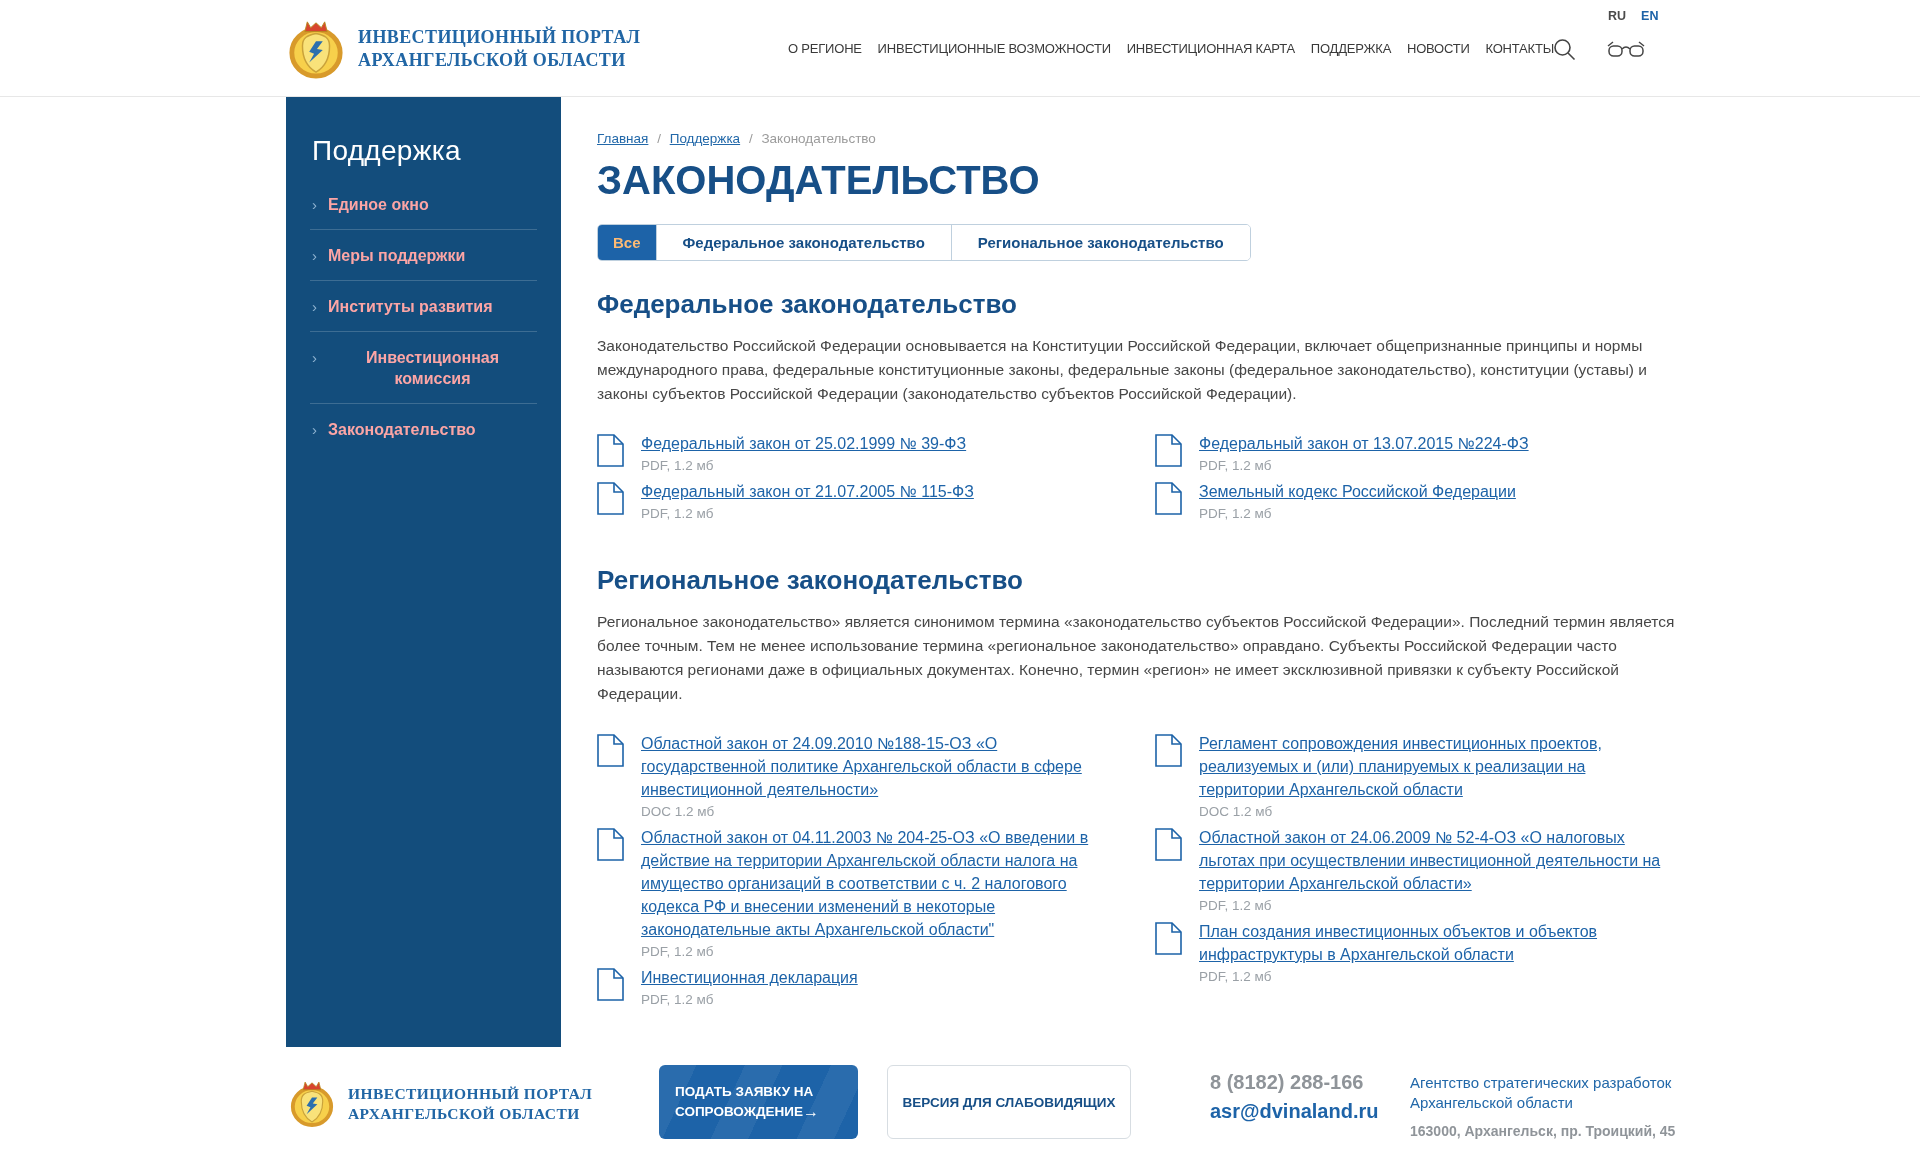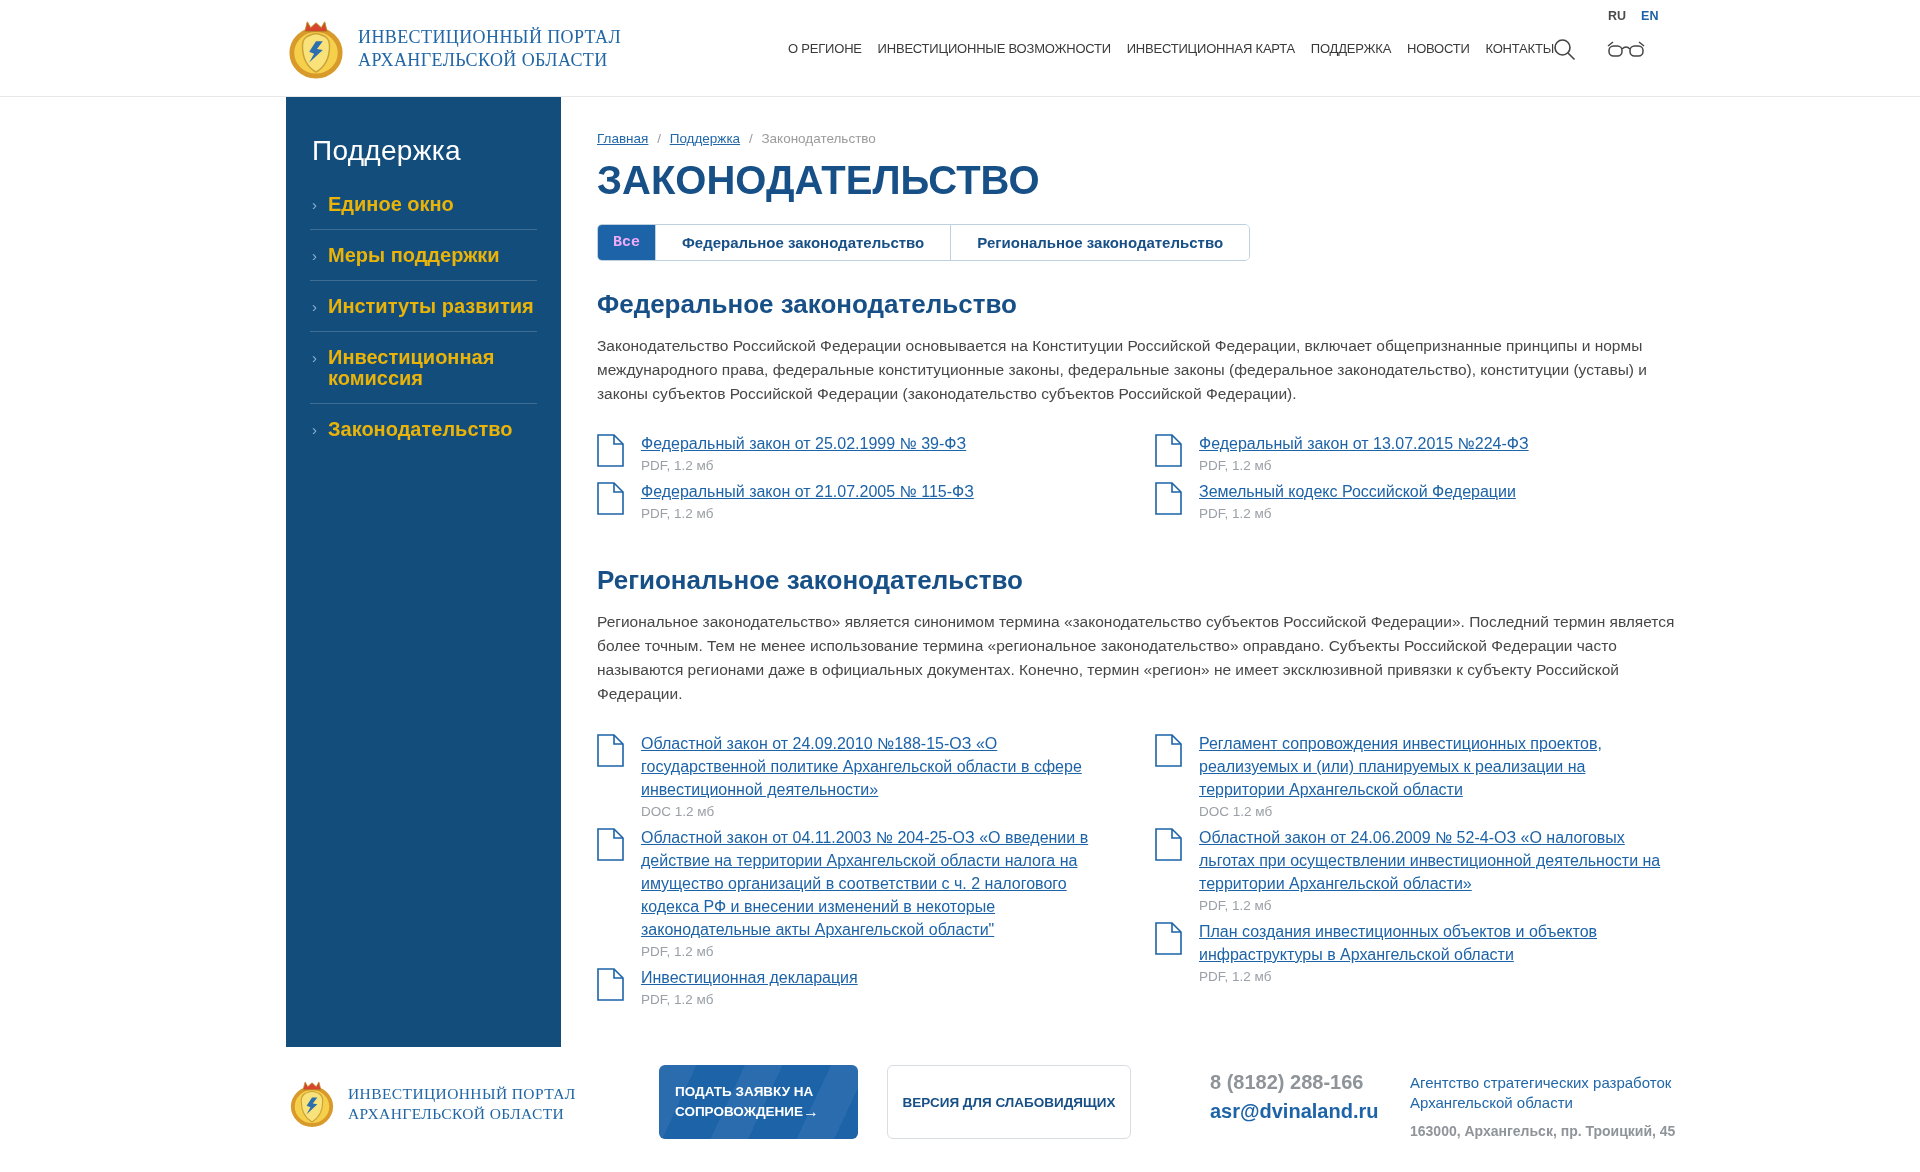--- a/index.html
+++ b/index.html
@@ -4,21 +4,21 @@
 <title>Инвестиционный портал Архангельской области — Законодательство</title>
 <style>
   * { margin:0; padding:0; box-sizing:border-box; }
   html,body { width:1920px; height:1172px; background:#fff; overflow:hidden;
               font-family:"Liberation Sans", sans-serif; }
   a { cursor:pointer; }
 
   
   .header { position:relative; height:97px; background:#fff; border-bottom:1px solid #e7e7e7; }
   .logo { position:absolute; left:287px; top:15px; display:flex; align-items:center; gap:13px; }
-  .logo-text { font-family:"Liberation Serif", serif; font-weight:400; color:#2166a5;
+  .logo-text { font-family:"Liberation Serif", serif; font-weight:700; color:#2166a5;
                font-size:18px; line-height:1.28; letter-spacing:.4px; }
   .nav { position:absolute; left:788px; top:0; width:766px; height:97px;
          display:flex; align-items:center; justify-content:space-between; }
   .nav a { font-size:13px; color:#3a3a3a; text-decoration:none; letter-spacing:-.2px; white-space:nowrap; }
   .hdr-icon { position:absolute; top:38px; background:none; border:none; cursor:pointer; }
   .search-btn { left:1553px; }
   .glasses-btn { left:1606px; top:40px; }
   .lang { position:absolute; left:1608px; top:9px; display:flex; gap:15px;
           font-size:12.5px; font-weight:700; }
   .lang a { text-decoration:none; }
@@ -28,34 +28,34 @@
   
   .main { display:flex; align-items:stretch; min-height:907px; }
   .sidebar { margin-left:286px; width:275px; background:#134d7c; color:#fff;
              padding:30px 24px 0 24px; flex-shrink:0; }
   .sidebar-title { font-size:28px; font-weight:300; letter-spacing:.3px; margin:8px 0 12px 2px; }
   .side-menu { list-style:none; }
   .side-item { display:flex; align-items:flex-start; gap:11px; padding:15px 0 14px 2px;
                border-bottom:1px solid rgba(255,255,255,.18); cursor:pointer; }
   .side-item:last-child { border-bottom:none; }
   .side-item .chev { color:#8fb3d1; font-size:15px; line-height:21px; }
-  .side-item .lbl { font-size:20px; font-weight:600; line-height:21px; color:#eab308; text-decoration:none; }
+  .side-item .lbl { font-size:16px; font-weight:600; line-height:21px; color:#fca5a5; text-decoration:none;text-align:center; }
   .side-item.active .lbl { font-weight:700; }
 
   .content { margin-left:36px; width:1092px; padding:34px 0 40px 0; }
   .breadcrumb { font-size:13.5px; color:#9b9b9b; }
   .breadcrumb a { color:#2268a9; text-decoration:underline; }
   .breadcrumb .sep { margin:0 5px; color:#9b9b9b; }
   h1.page-title { margin:12px 0 22px; font-size:40px; line-height:44px; font-weight:700; color:#174f87; }
 
   .tabs { display:inline-flex; border:1px solid #bfd0de; border-radius:5px; overflow:hidden; height:37px; }
   .tab { display:flex; align-items:center; padding:0 26px; font-size:15px; font-weight:700;
          color:#174f87; border-left:1px solid #bfd0de; background:#fff; cursor:pointer; white-space:nowrap; }
   .tab:first-child { border-left:none; }
-  .tab.active { background:#1d63a8; color:#f0abfc; padding:4px 15px;font-family:Liberation Mono, monospace; }
+  .tab.active { background:#1d63a8; color:#fdba74; padding:4px 15px; }
 
   h2.section-h { margin:28px 0 14px; font-size:26px; font-weight:700; color:#174f87; }
   .section p { font-size:15.5px; line-height:24px; color:#474747; max-width:1088px; }
 
   .doc-grid { display:flex; gap:44px; margin-top:26px; }
   .doc-col { width:514px; display:flex; flex-direction:column; gap:7px; }
   .doc { display:flex; gap:17px; }
   .doc svg { flex-shrink:0; margin-top:2px; }
   .doc-link { display:inline-block; font-size:16px; line-height:23px; color:#1d63a8;
               text-decoration:underline; max-width:470px; }

